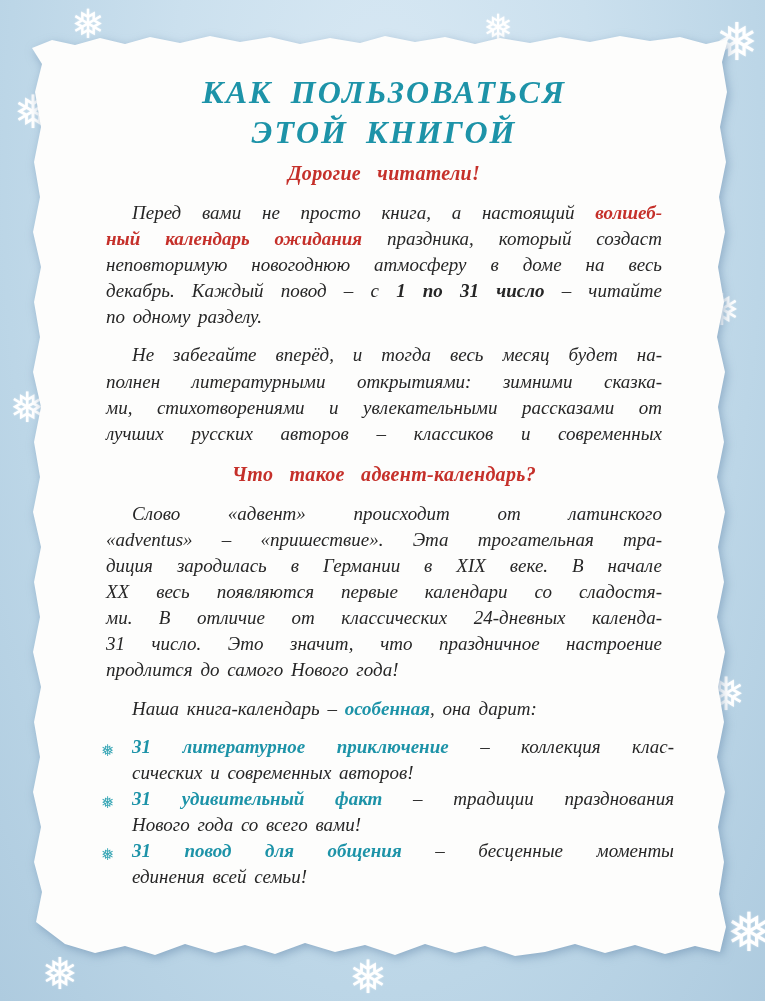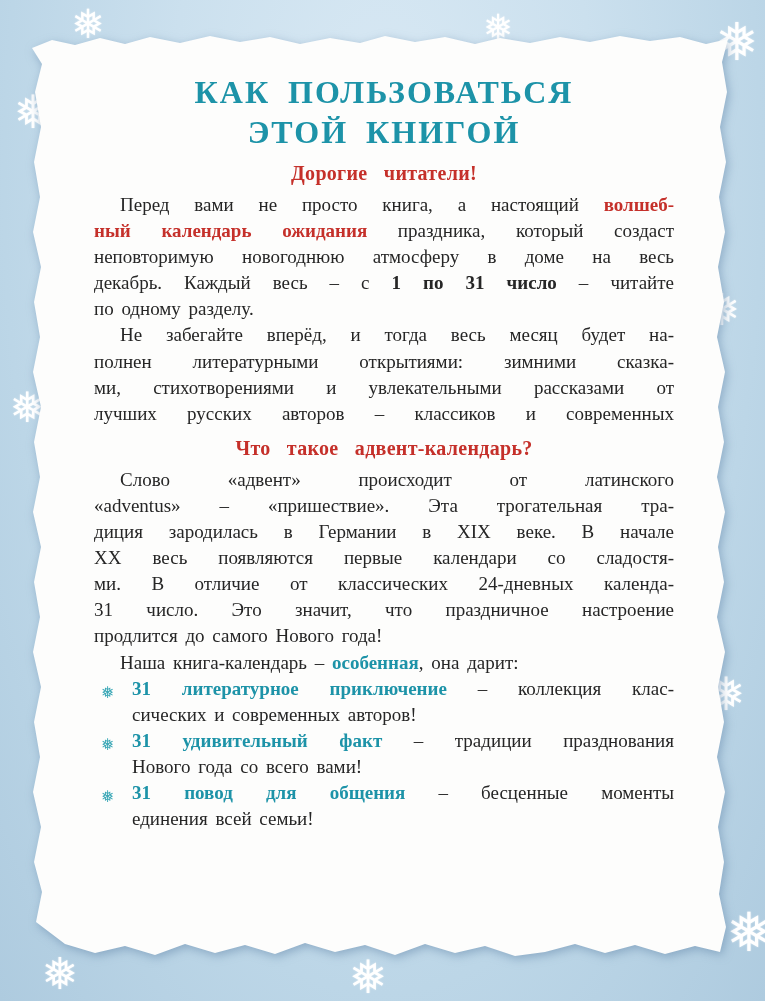--- a/index.html
+++ b/index.html
@@ -18,33 +18,34 @@
     position:absolute;left:30px;top:32px;width:700px;height:928px;z-index:2;
     filter:drop-shadow(2px 3px 5px rgba(100,135,170,.55));
   }
   .paper{
     width:100%;height:100%;background:#fdfdfc;box-sizing:border-box;
     padding:40px 56px 0 64px;
     clip-path:polygon(2px 16px,22px 8px,45px 13px,70px 6px,95px 12px,120px 5px,150px 11px,180px 4px,210px 10px,240px 5px,270px 12px,300px 6px,330px 11px,355px 4px,385px 10px,415px 5px,445px 12px,470px 6px,500px 11px,530px 5px,560px 10px,590px 4px,620px 9px,650px 5px,676px 12px,698px 7px,
     692px 30px,697px 60px,690px 95px,696px 130px,689px 165px,695px 200px,688px 235px,694px 270px,687px 305px,695px 340px,688px 375px,694px 410px,687px 445px,695px 480px,688px 515px,694px 550px,687px 585px,695px 620px,688px 655px,694px 690px,687px 725px,695px 760px,688px 795px,694px 830px,689px 862px,696px 895px,690px 920px,
     665px 914px,635px 922px,605px 913px,575px 921px,545px 912px,515px 920px,485px 924px,455px 914px,425px 921px,395px 912px,365px 923px,335px 913px,305px 920px,275px 911px,245px 922px,215px 913px,185px 921px,155px 912px,125px 923px,95px 914px,65px 921px,35px 912px,
     6px 890px,12px 860px,4px 830px,11px 795px,3px 760px,10px 725px,4px 690px,11px 655px,3px 620px,10px 585px,4px 550px,11px 515px,3px 480px,10px 445px,4px 410px,11px 375px,3px 340px,10px 305px,4px 270px,11px 235px,3px 200px,10px 165px,4px 130px,11px 95px,5px 60px,12px 32px);
+    font-style:italic;
   }
   .title{
     text-align:center;color:var(--teal,#1d93a8);font-weight:bold;
     font-size:32px;line-height:40px;letter-spacing:2px;word-spacing:8px;
     margin:0 0 6px 0;
   }
   .content{color:#262626;font-size:19px;line-height:26.1px;word-spacing:3px;}
   .heading{
     color:var(--red,#c5302a);font-weight:bold;text-align:center;
     font-size:20px;line-height:30px;word-spacing:11px;letter-spacing:.3px;
     margin:6px 0 4px 0;
   }
-  .para{margin:0;}
+  .para{margin:12px;}
   .line{text-align:justify;text-align-last:justify;}
   .line.last{text-align:left;text-align-last:left;}
   .line.indent{padding-left:26px;}
   .rb{color:var(--red,#c5302a);font-weight:bold;}
   .b{font-weight:bold;}
   .tb{color:var(--teal,#1d93a8);font-weight:bold;}
   .bullet{display:flex;align-items:flex-start;}
   .bullet .flake{
     flex:none;width:38px;box-sizing:border-box;padding-left:7px;padding-top:4px;
     font-size:16px;line-height:26.1px;color:#3aa7b6;
@@ -73,21 +74,21 @@
     <div class="title">
       <div>КАК ПОЛЬЗОВАТЬСЯ</div>
       <div>ЭТОЙ КНИГОЙ</div>
     </div>
     <div class="content" id="content">
         <div class="heading">Дорогие читатели!</div>
         <div class="para">
           <div class="line indent"><span>Перед вами не просто книга, а настоящий </span><span class="rb">волшеб-</span></div>
           <div class="line"><span class="rb">ный календарь ожидания</span><span> праздника, который создаст</span></div>
           <div class="line"><span>неповторимую новогоднюю атмосферу в доме на весь</span></div>
-          <div class="line"><span>декабрь. Каждый весь – с </span><span class="b">1 по 31 число</span><span> – читайте</span></div>
+          <div class="line"><span>декабрь. Каждый повод – с </span><span class="b">1 по 31 число</span><span> – читайте</span></div>
           <div class="line last"><span>по одному разделу.</span></div>
         </div>
         <div class="para">
           <div class="line indent"><span>Не забегайте вперёд, и тогда весь месяц будет на-</span></div>
           <div class="line"><span>полнен литературными открытиями: зимними сказка-</span></div>
           <div class="line"><span>ми, стихотворениями и увлекательными рассказами от</span></div>
           <div class="line"><span>лучших русских авторов – классиков и современных</span></div>
         </div>
         <div class="heading">Что такое адвент-календарь?</div>
         <div class="para">

